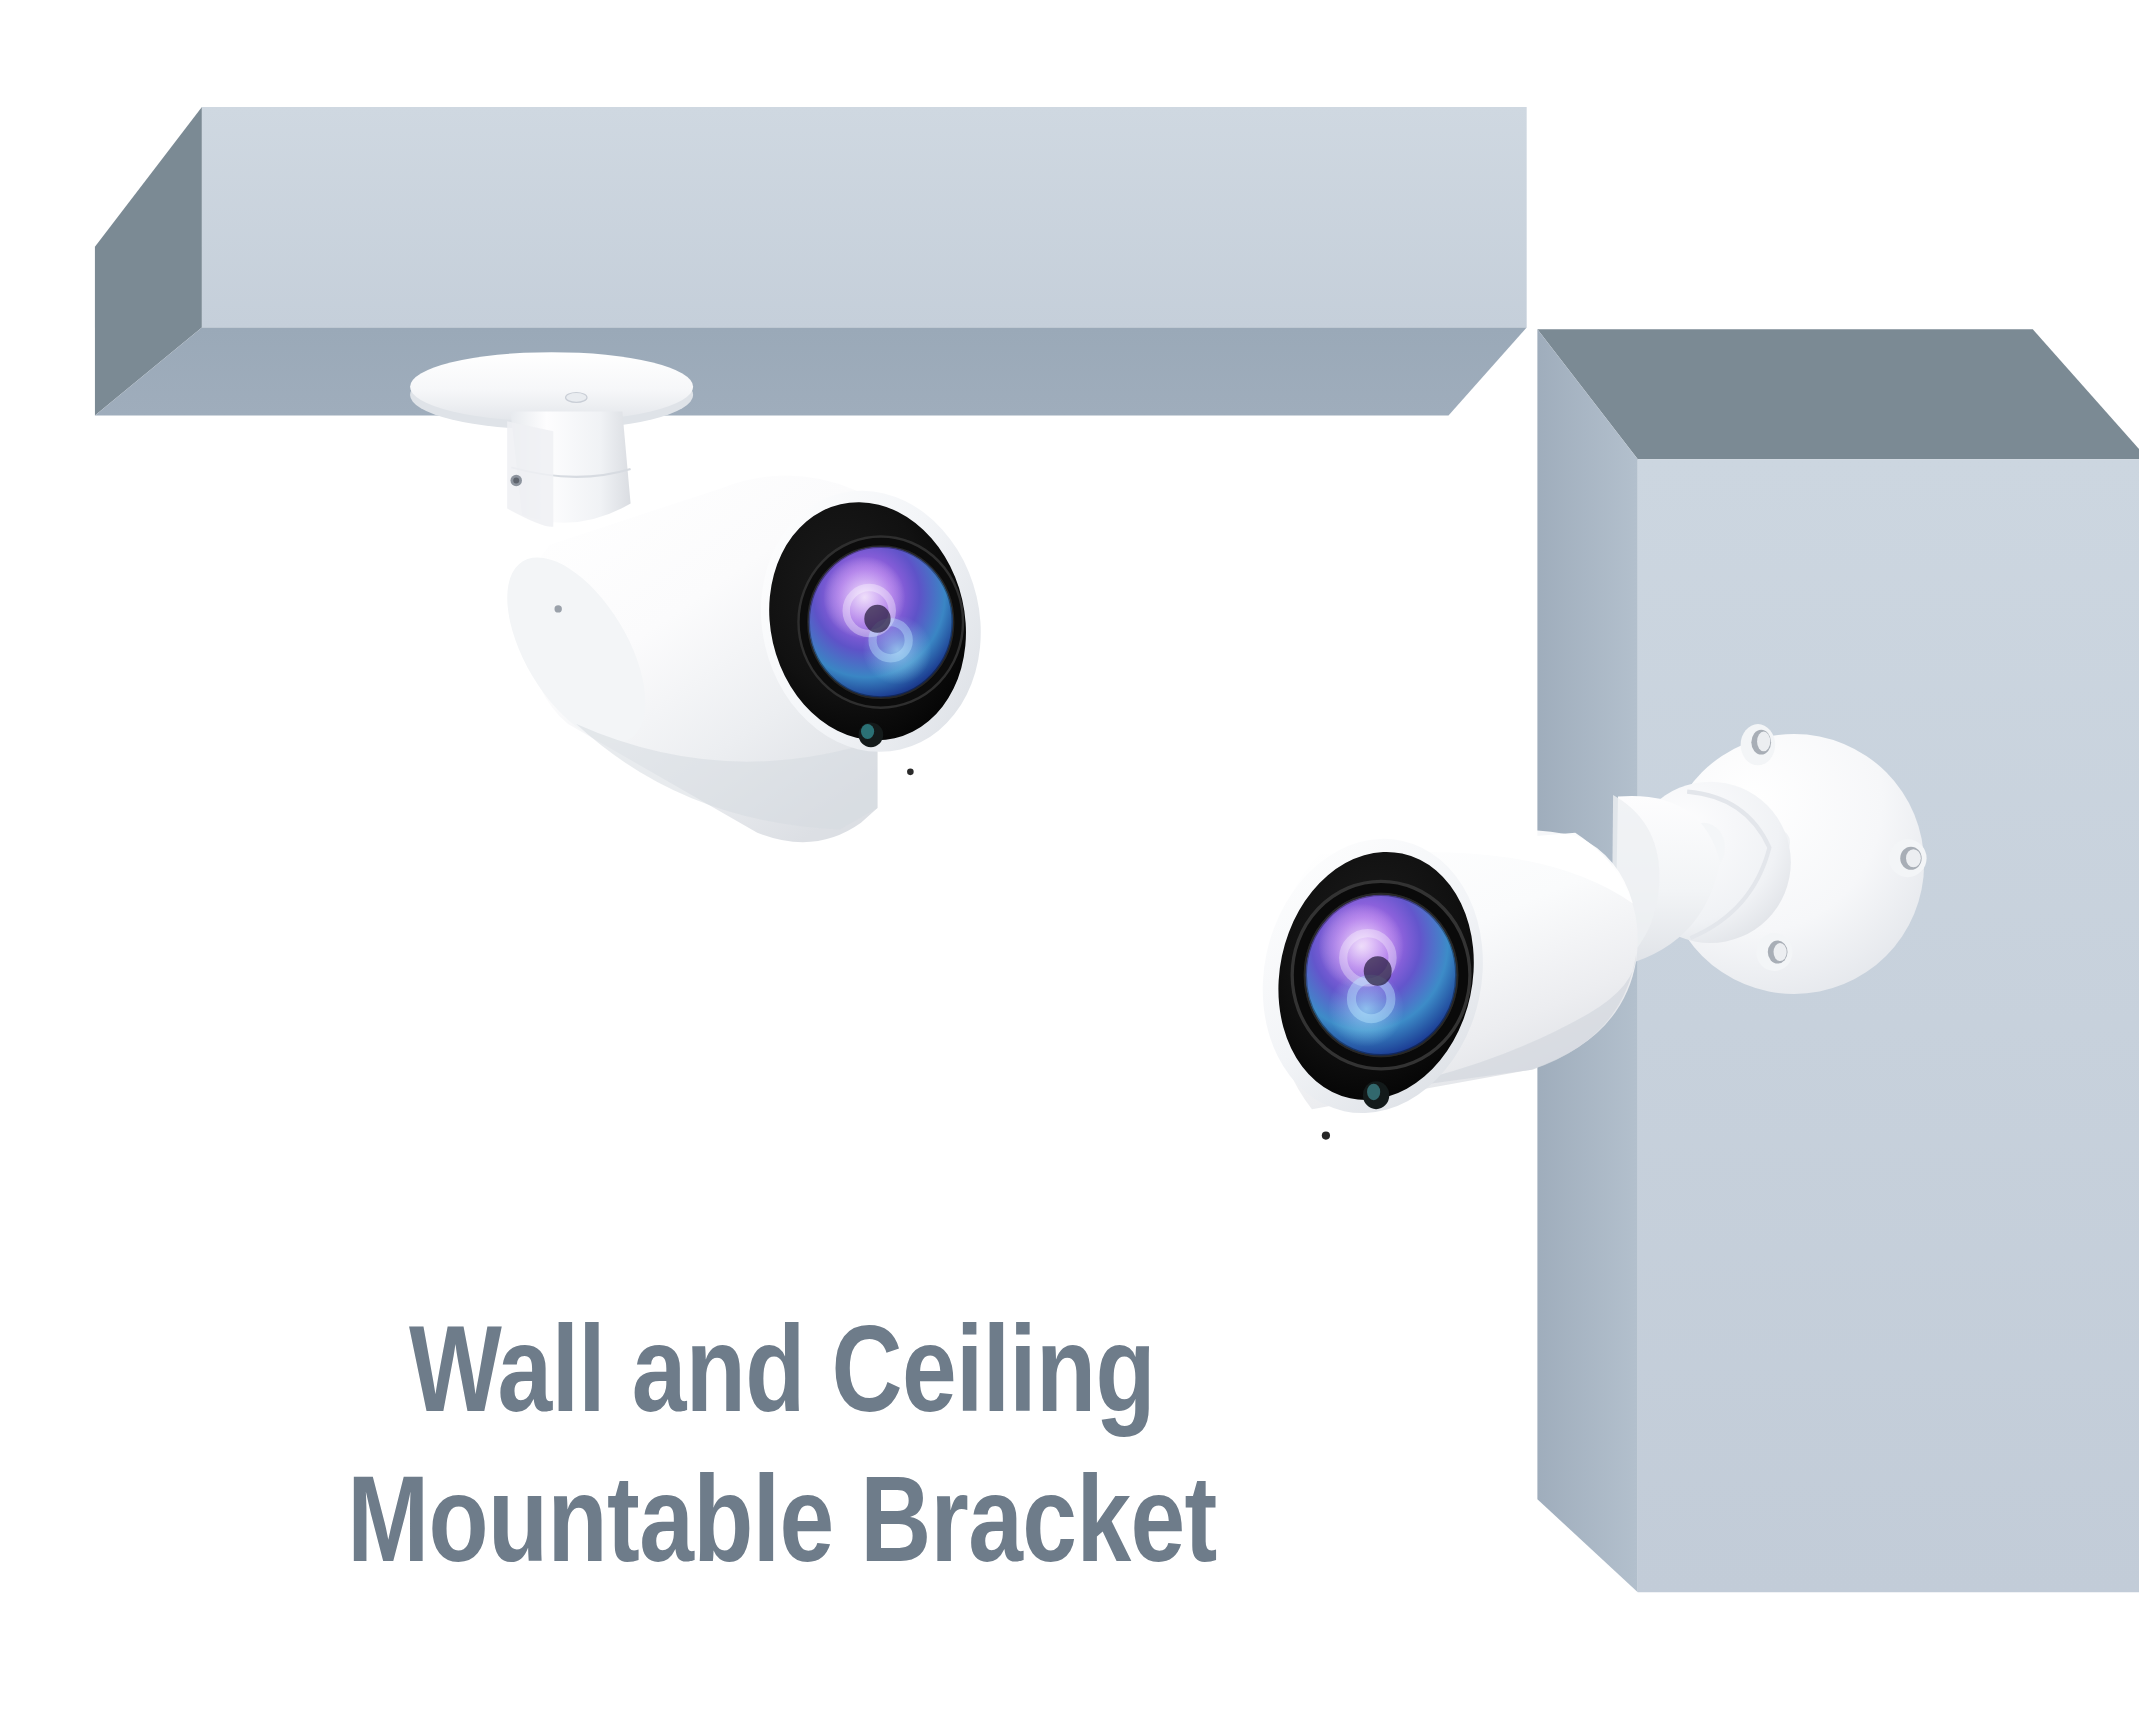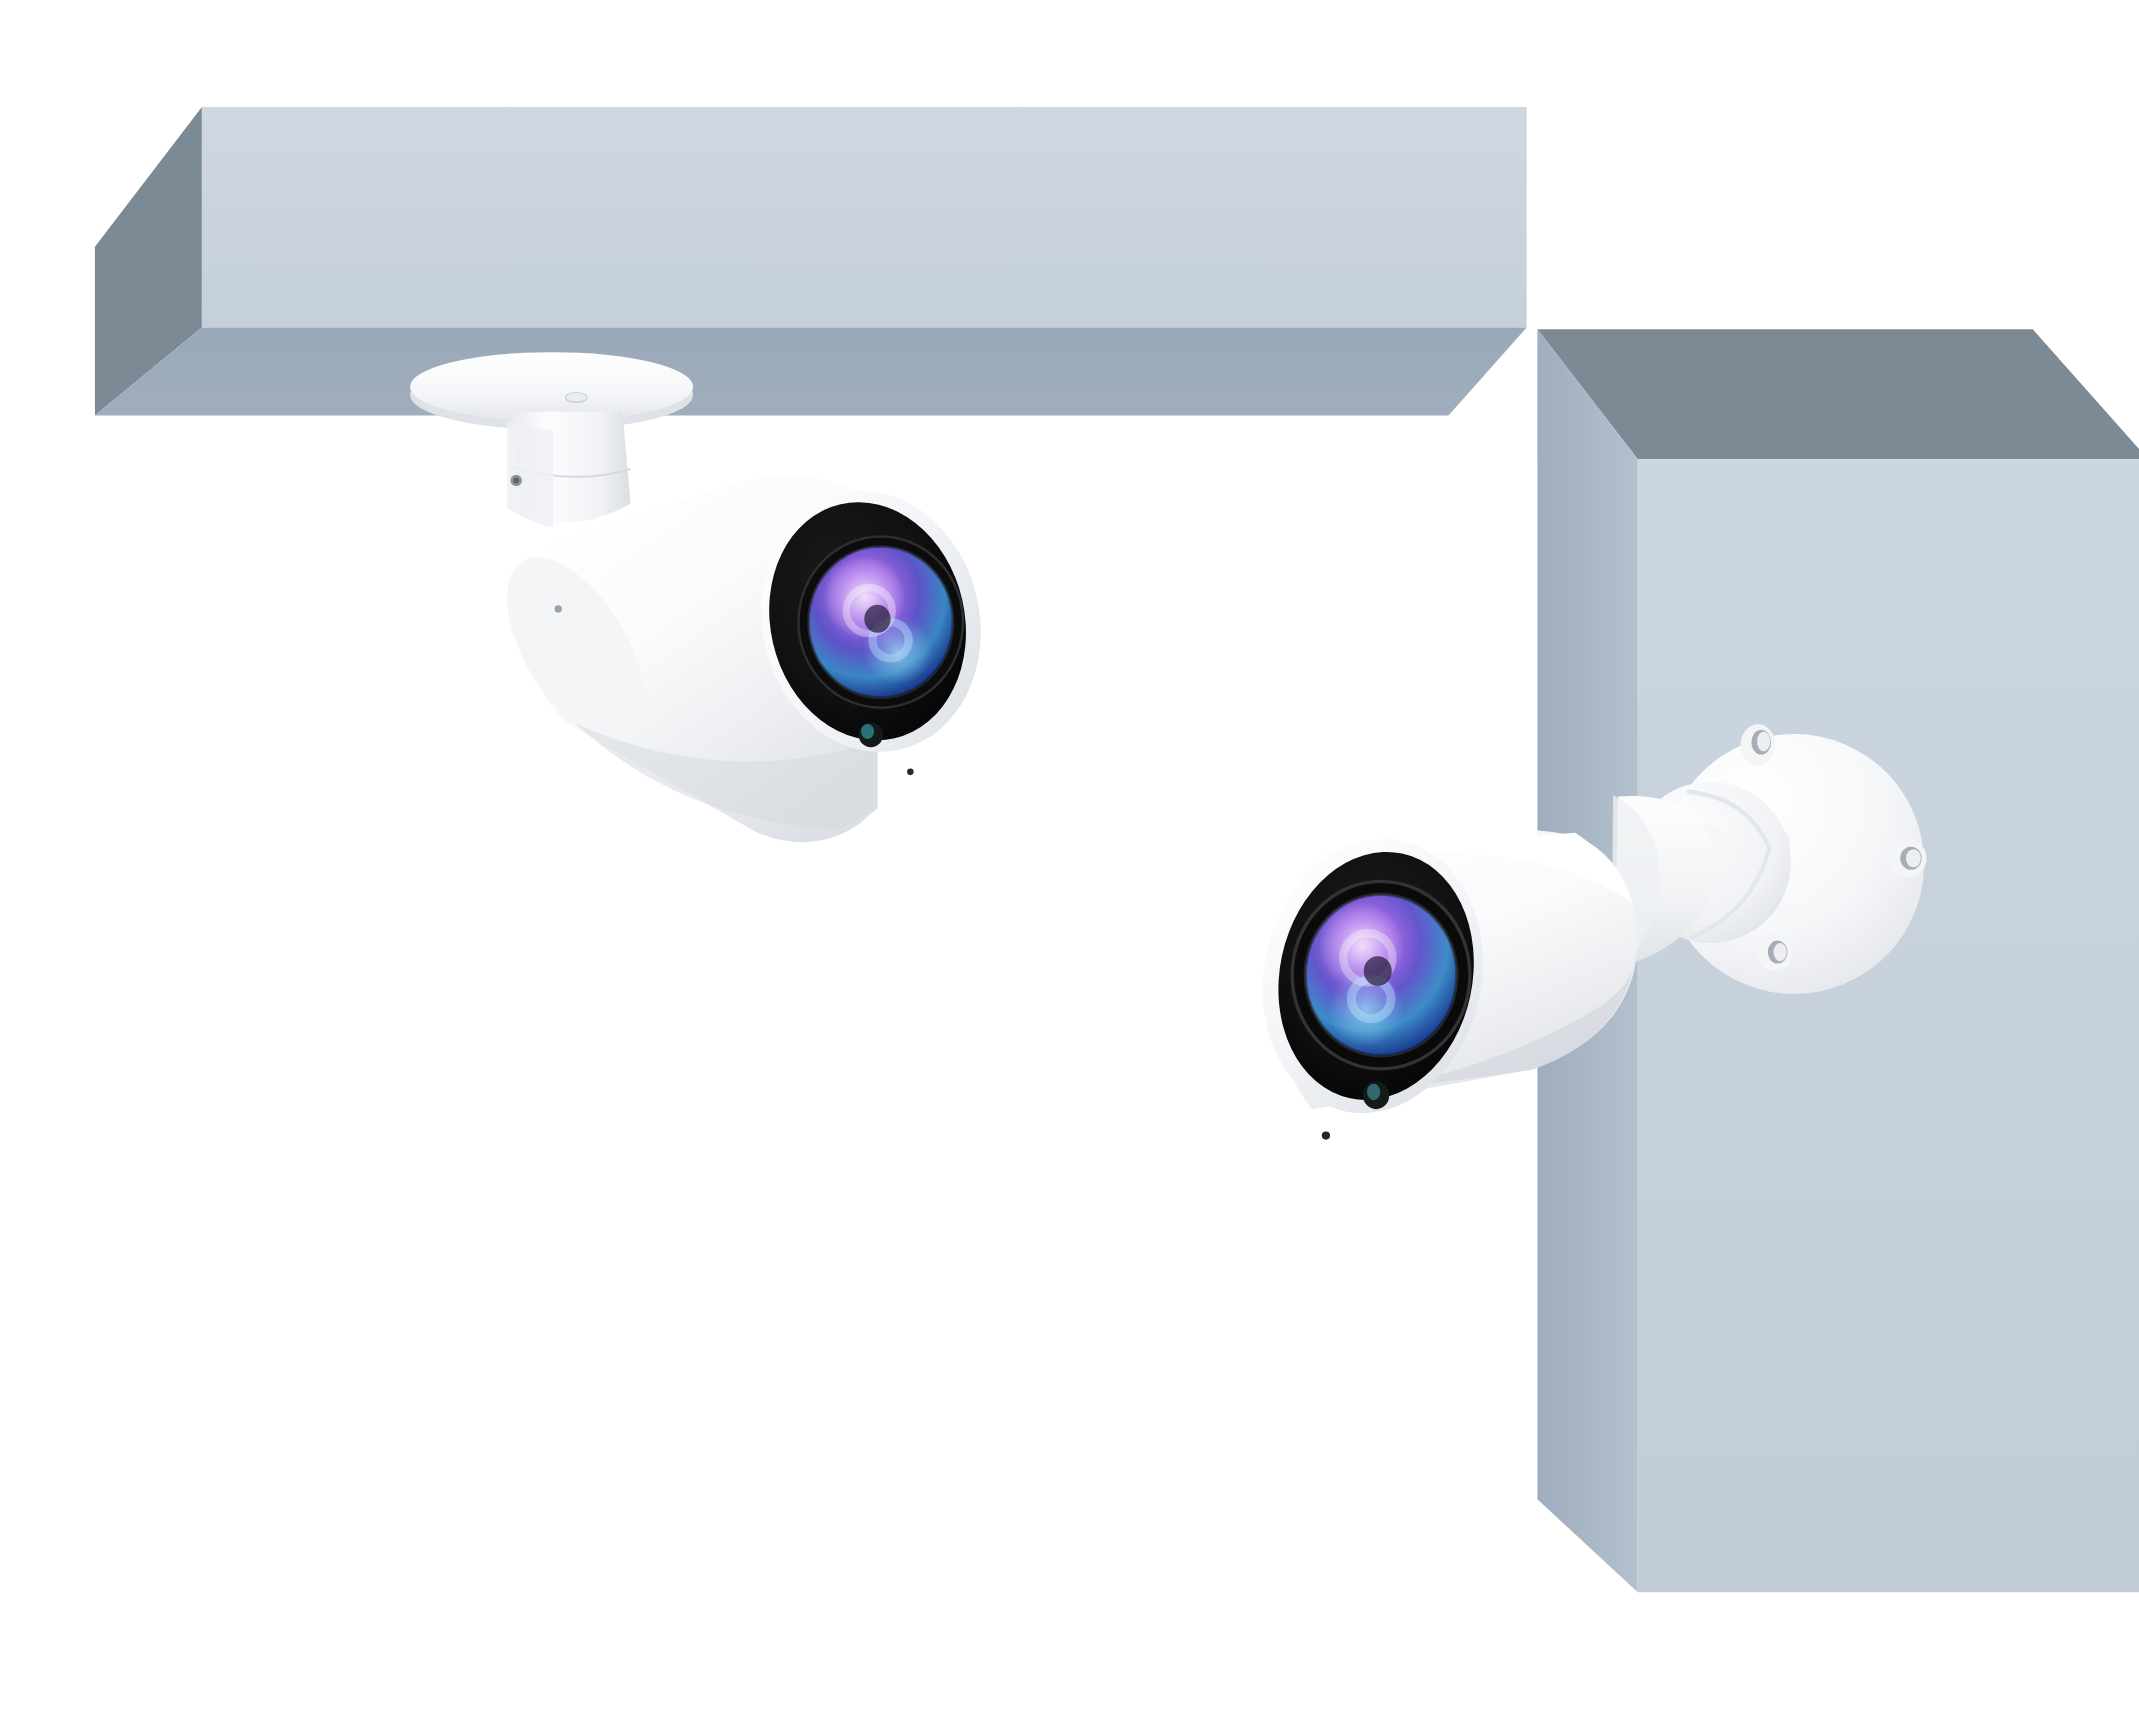--- a/index.html
+++ b/index.html
@@ -320,15 +320,19 @@
         <ellipse cx="1674" cy="1180" rx="17" ry="18" fill="#221a38" opacity="0.7"></ellipse>
       </g>
       <ellipse cx="1678" cy="1185" rx="92" ry="98" fill="none" stroke="#000000" stroke-opacity="0.35" stroke-width="4"></ellipse>
 
       <ellipse cx="1672" cy="1331" rx="16" ry="17" fill="#131a1a"></ellipse>
       <ellipse cx="1669" cy="1327" rx="8" ry="10" fill="#356f74" opacity="0.92"></ellipse>
       <circle cx="1611" cy="1380" r="5" fill="#262626"></circle>
     </g>
   </svg>
 
+  <div id="caption">
+    <span class="cap-line">Wall and Ceiling</span>
+    <span class="cap-line">Mountable Bracket</span>
+  </div>
 
 </div>
 
 
 </body></html>

